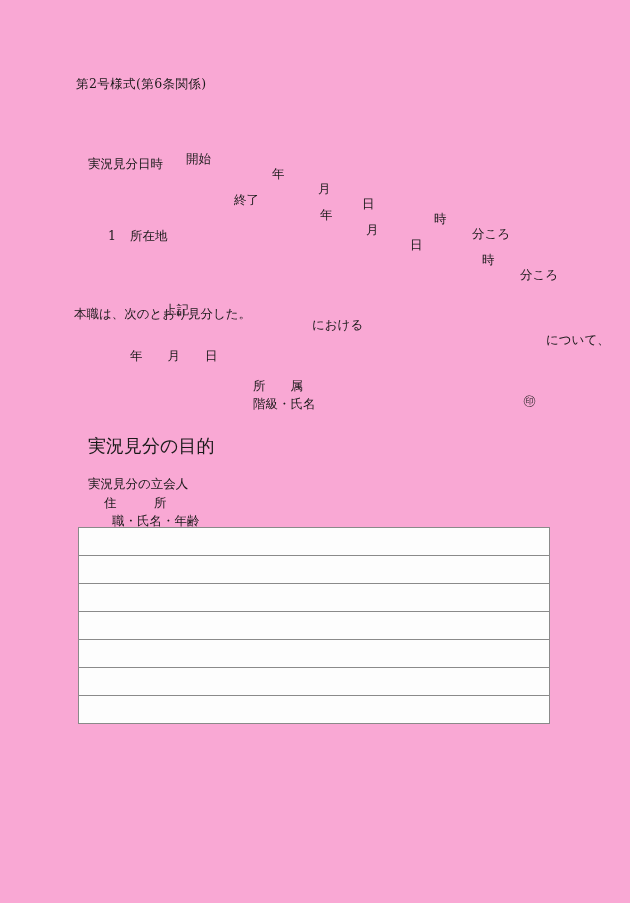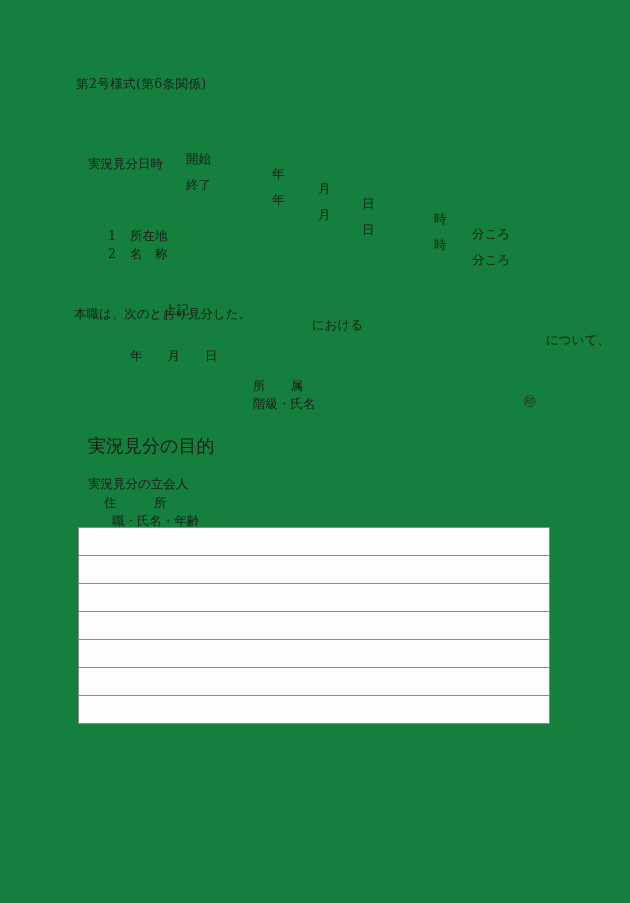--- a/index.html
+++ b/index.html
@@ -9,21 +9,21 @@
     background: #ffffff;
   }
   body {
     font-family: "DejaVu Serif", "Liberation Serif", serif;
     color: #1a1a1a;
   }
   #page {
     position: relative;
     width: 630px;
     height: 903px;
-    background: #15803d;
+    background: #f9a8d4;
     overflow: hidden;
   }
   .abs { position: absolute; white-space: pre; }
 
   .form-code {
     left: 76px; top: 76px;
     font-size: 12.5px;
     letter-spacing: 0.4px;
   }
   .doc-title {
@@ -38,21 +38,21 @@
   }
   .dt-row { font-size: 12.5px; }
   .dt-row .kind   { position: absolute; }
   .dt-row .yr     { position: absolute; }
   .dt-row .mo     { position: absolute; }
   .dt-row .dy     { position: absolute; }
   .dt-row .hr     { position: absolute; }
   .dt-row .mn     { position: absolute; }
 
   .row-start { top: 136px; }
-  .row-end   { top: 162px; }
+  .row-end   { top: 177px; margin-left: 48px; }
   .c-kind { left: 186px; }
   .c-yr   { left: 272px; }
   .c-mo   { left: 318px; }
   .c-dy   { left: 362px; }
   .c-hr   { left: 434px; }
   .c-mn   { left: 472px; }
 
   .item { font-size: 12.5px; left: 92px; }
   .item .num { display: inline-block; width: 22px; }
   .item-1 { top: 213px; }
@@ -119,23 +119,20 @@
     <span class="yr   c-yr">年</span>
     <span class="mo   c-mo">月</span>
     <span class="dy   c-dy">日</span>
     <span class="hr   c-hr">時</span>
     <span class="mn   c-mn">分ころ</span>
   </div>
 
   <div class="abs item item-1">
     <span class="num">1</span><span>所在地</span>
   </div>
-  <div class="abs item item-2">
-    <span class="num">2</span><span>名　称</span>
-  </div>
 
   <div class="abs para-1">
     <span class="p1-a">上記</span>
     <span class="p1-b">における</span>
     <span class="p1-c">について、</span>
   </div>
   <div class="abs para-2">本職は、次のとおり見分した。</div>
 
   <div class="abs sig-date">年　　月　　日</div>
 

